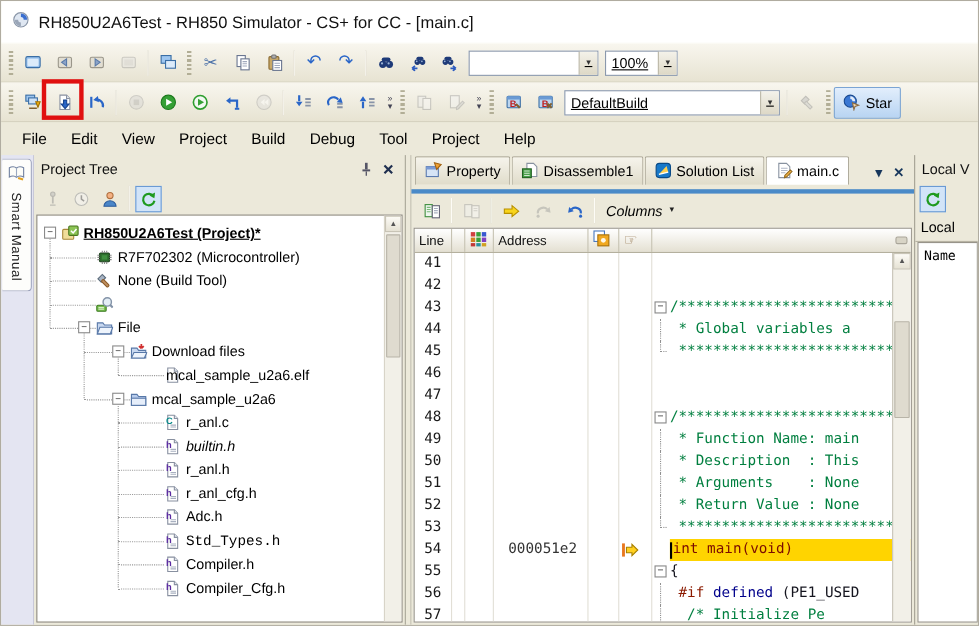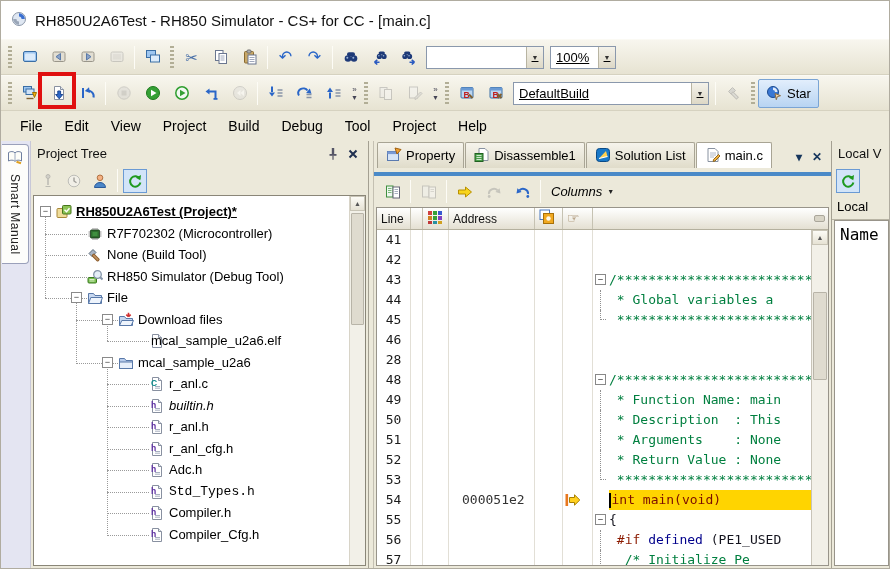--- a/index.html
+++ b/index.html
@@ -88,21 +88,21 @@
   .ctext { line-height:20px; }
   .hlwrap { flex:1; background:#ffd400; display:flex; align-items:center; }
   .cursorbar { width:1.5px; height:15px; background:#000; margin-right:1px; flex:none; }
   .seg-comment { color:#007f3f; } .seg-plain { color:#14141e; } .seg-pp { color:#8b1a00; } .seg-kw { color:#00008b; } .seg-hltext { color:#7b0c00; }
   .escroll { position:absolute; top:22px; right:0; bottom:0; width:17px; background:#f2f0e8; border-left:1px solid #c8c4b8; }
 
   
   .rightpanel { flex:1; display:flex; flex-direction:column; background:#ece9da; border-left:1px solid #a4a092; overflow:hidden; }
   .rp-toolbar { height:29px; display:flex; align-items:center; padding:0 4px; gap:3px; }
   .rp-current { font-size:13px; padding:4px 5px 5px; border-bottom:1px solid #b8b4a4; white-space:nowrap; }
-  .rp-body { flex:1; background:#fff; border:1px solid #98948a; margin:0 0 2px 2px; font-family:"DejaVu Sans Mono", monospace; font-size:16px; padding:4px 5px; }
+  .rp-body { flex:1; background:#fff; border:1px solid #98948a; margin:0 0 2px 2px; font-family:"DejaVu Sans Mono", monospace; font-size:12px; padding:4px 5px; }
 
   
   .redbox { position:absolute; left:37px; top:71px; width:38px; height:37px; border:4px solid #e01010; z-index:99; pointer-events:none; }
 </style>
 </head>
 <body>
 
 <div class="window">
 
   <div class="titlebar">
@@ -528,21 +528,20 @@
           <div class="trow" style="top: 69.5px;">
             <div class="hstub" style="left: 11px; width: 42px; top: 11px;"></div>
             <span class="ticon" style="width: 16px; height: 16px; display: inline-flex; left: 53px; position: absolute;">
               <svg width="16" height="16" viewBox="0 0 16 16" xmlns="http://www.w3.org/2000/svg">
                 <rect x="1" y="8.5" width="8.5" height="5.5" rx="1" fill="#7ac050" stroke="#3a7a20"></rect>
                 <path d="M2.5 10.5 h5 M2.5 12 h5" stroke="#d8ecc8"></path>
                 <circle cx="10.5" cy="5.5" r="3.8" fill="#e4eef6" stroke="#8494a8" stroke-width="1.3"></circle>
                 <path d="M13.2 8.2 L15.5 10.5" stroke="#8494a8" stroke-width="2"></path>
               </svg>
             </span>
-            <span class="tlabel" style="left: 73px;">RH850 Simulator (Debug Tool)</span>
           </div>
           <div class="trow" style="top: 91px;">
             <div class="hstub" style="left: 11px; width: 42px; top: 11px;"></div>
             <div class="toggle" style="left: 37px;">−</div>
             <span class="ticon" style="width: 16px; height: 16px; display: inline-flex; left: 53px; position: absolute;">
               <svg width="16" height="16" viewBox="0 0 16 16" xmlns="http://www.w3.org/2000/svg">
                 <path d="M1.5 3.5 h5 l1.5 2 h6.5 v8 h-13 z" fill="#c8d8f0" stroke="#5878a8"></path>
                 <path d="M1.5 13.5 L3.8 7.5 h11.7 l-2.3 6 z" fill="#eef4fc" stroke="#5878a8"></path>
               </svg>
             </span>
@@ -823,21 +822,21 @@
               <span class="knob"></span>
             </div>
         </div>
         <div class="rows" id="code-rows">
             <div class="crow"><div class="cc w-line lnum">41</div><div class="cc w-2"></div><div class="cc w-3"></div><div class="cc w-addr addr"></div><div class="cc w-bp"></div><div class="cc w-pc pccell"></div><div class="codecell"><div class="fgut"></div><div style="display: flex; align-items: center; overflow: hidden;"></div></div></div>
             <div class="crow"><div class="cc w-line lnum">42</div><div class="cc w-2"></div><div class="cc w-3"></div><div class="cc w-addr addr"></div><div class="cc w-bp"></div><div class="cc w-pc pccell"></div><div class="codecell"><div class="fgut"></div><div style="display: flex; align-items: center; overflow: hidden;"></div></div></div>
             <div class="crow"><div class="cc w-line lnum">43</div><div class="cc w-2"></div><div class="cc w-3"></div><div class="cc w-addr addr"></div><div class="cc w-bp"></div><div class="cc w-pc pccell"></div><div class="codecell"><div class="fgut"><div class="fbox">−</div></div><div style="display: flex; align-items: center; overflow: hidden;"><span class="ctext seg-comment">/*************************************</span></div></div></div>
             <div class="crow"><div class="cc w-line lnum">44</div><div class="cc w-2"></div><div class="cc w-3"></div><div class="cc w-addr addr"></div><div class="cc w-bp"></div><div class="cc w-pc pccell"></div><div class="codecell"><div class="fgut"><div class="gv"></div></div><div style="display: flex; align-items: center; overflow: hidden;"><span class="ctext seg-comment"> * Global variables a</span></div></div></div>
             <div class="crow"><div class="cc w-line lnum">45</div><div class="cc w-2"></div><div class="cc w-3"></div><div class="cc w-addr addr"></div><div class="cc w-bp"></div><div class="cc w-pc pccell"></div><div class="codecell"><div class="fgut"><div class="ge"></div></div><div style="display: flex; align-items: center; overflow: hidden;"><span class="ctext seg-comment"> **************************************</span></div></div></div>
             <div class="crow"><div class="cc w-line lnum">46</div><div class="cc w-2"></div><div class="cc w-3"></div><div class="cc w-addr addr"></div><div class="cc w-bp"></div><div class="cc w-pc pccell"></div><div class="codecell"><div class="fgut"></div><div style="display: flex; align-items: center; overflow: hidden;"></div></div></div>
-            <div class="crow"><div class="cc w-line lnum">28</div><div class="cc w-2"></div><div class="cc w-3"></div><div class="cc w-addr addr"></div><div class="cc w-bp"></div><div class="cc w-pc pccell"></div><div class="codecell"><div class="fgut"></div><div style="display: flex; align-items: center; overflow: hidden;"></div></div></div>
+            <div class="crow"><div class="cc w-line lnum">47</div><div class="cc w-2"></div><div class="cc w-3"></div><div class="cc w-addr addr"></div><div class="cc w-bp"></div><div class="cc w-pc pccell"></div><div class="codecell"><div class="fgut"></div><div style="display: flex; align-items: center; overflow: hidden;"></div></div></div>
             <div class="crow"><div class="cc w-line lnum">48</div><div class="cc w-2"></div><div class="cc w-3"></div><div class="cc w-addr addr"></div><div class="cc w-bp"></div><div class="cc w-pc pccell"></div><div class="codecell"><div class="fgut"><div class="fbox">−</div></div><div style="display: flex; align-items: center; overflow: hidden;"><span class="ctext seg-comment">/*************************************</span></div></div></div>
             <div class="crow"><div class="cc w-line lnum">49</div><div class="cc w-2"></div><div class="cc w-3"></div><div class="cc w-addr addr"></div><div class="cc w-bp"></div><div class="cc w-pc pccell"></div><div class="codecell"><div class="fgut"><div class="gv"></div></div><div style="display: flex; align-items: center; overflow: hidden;"><span class="ctext seg-comment"> * Function Name: main</span></div></div></div>
             <div class="crow"><div class="cc w-line lnum">50</div><div class="cc w-2"></div><div class="cc w-3"></div><div class="cc w-addr addr"></div><div class="cc w-bp"></div><div class="cc w-pc pccell"></div><div class="codecell"><div class="fgut"><div class="gv"></div></div><div style="display: flex; align-items: center; overflow: hidden;"><span class="ctext seg-comment"> * Description  : This</span></div></div></div>
             <div class="crow"><div class="cc w-line lnum">51</div><div class="cc w-2"></div><div class="cc w-3"></div><div class="cc w-addr addr"></div><div class="cc w-bp"></div><div class="cc w-pc pccell"></div><div class="codecell"><div class="fgut"><div class="gv"></div></div><div style="display: flex; align-items: center; overflow: hidden;"><span class="ctext seg-comment"> * Arguments    : None</span></div></div></div>
             <div class="crow"><div class="cc w-line lnum">52</div><div class="cc w-2"></div><div class="cc w-3"></div><div class="cc w-addr addr"></div><div class="cc w-bp"></div><div class="cc w-pc pccell"></div><div class="codecell"><div class="fgut"><div class="gv"></div></div><div style="display: flex; align-items: center; overflow: hidden;"><span class="ctext seg-comment"> * Return Value : None</span></div></div></div>
             <div class="crow"><div class="cc w-line lnum">53</div><div class="cc w-2"></div><div class="cc w-3"></div><div class="cc w-addr addr"></div><div class="cc w-bp"></div><div class="cc w-pc pccell"></div><div class="codecell"><div class="fgut"><div class="ge"></div></div><div style="display: flex; align-items: center; overflow: hidden;"><span class="ctext seg-comment"> **************************************</span></div></div></div>
             <div class="crow"><div class="cc w-line lnum">54</div><div class="cc w-2"></div><div class="cc w-3"></div><div class="cc w-addr addr">000051e2</div><div class="cc w-bp"></div><div class="cc w-pc pccell"><span style="width: 16px; height: 16px; display: inline-flex;"><svg width="16" height="16" viewBox="0 0 16 16" xmlns="http://www.w3.org/2000/svg">
                     <rect x="0.5" y="2" width="2.6" height="12" fill="#e87820"></rect>
                     <path d="M4.5 5.5 H9.5 V2.8 L14.8 8 L9.5 13.2 V10.5 H4.5 Z" fill="#ffd020" stroke="#a88000"></path>
                   </svg></span></div><div class="codecell"><div class="fgut"></div><div class="hlwrap" style="display: flex; align-items: center; overflow: hidden;"><span class="cursorbar"></span><span class="ctext seg-hltext">int main(void)</span></div></div></div>

